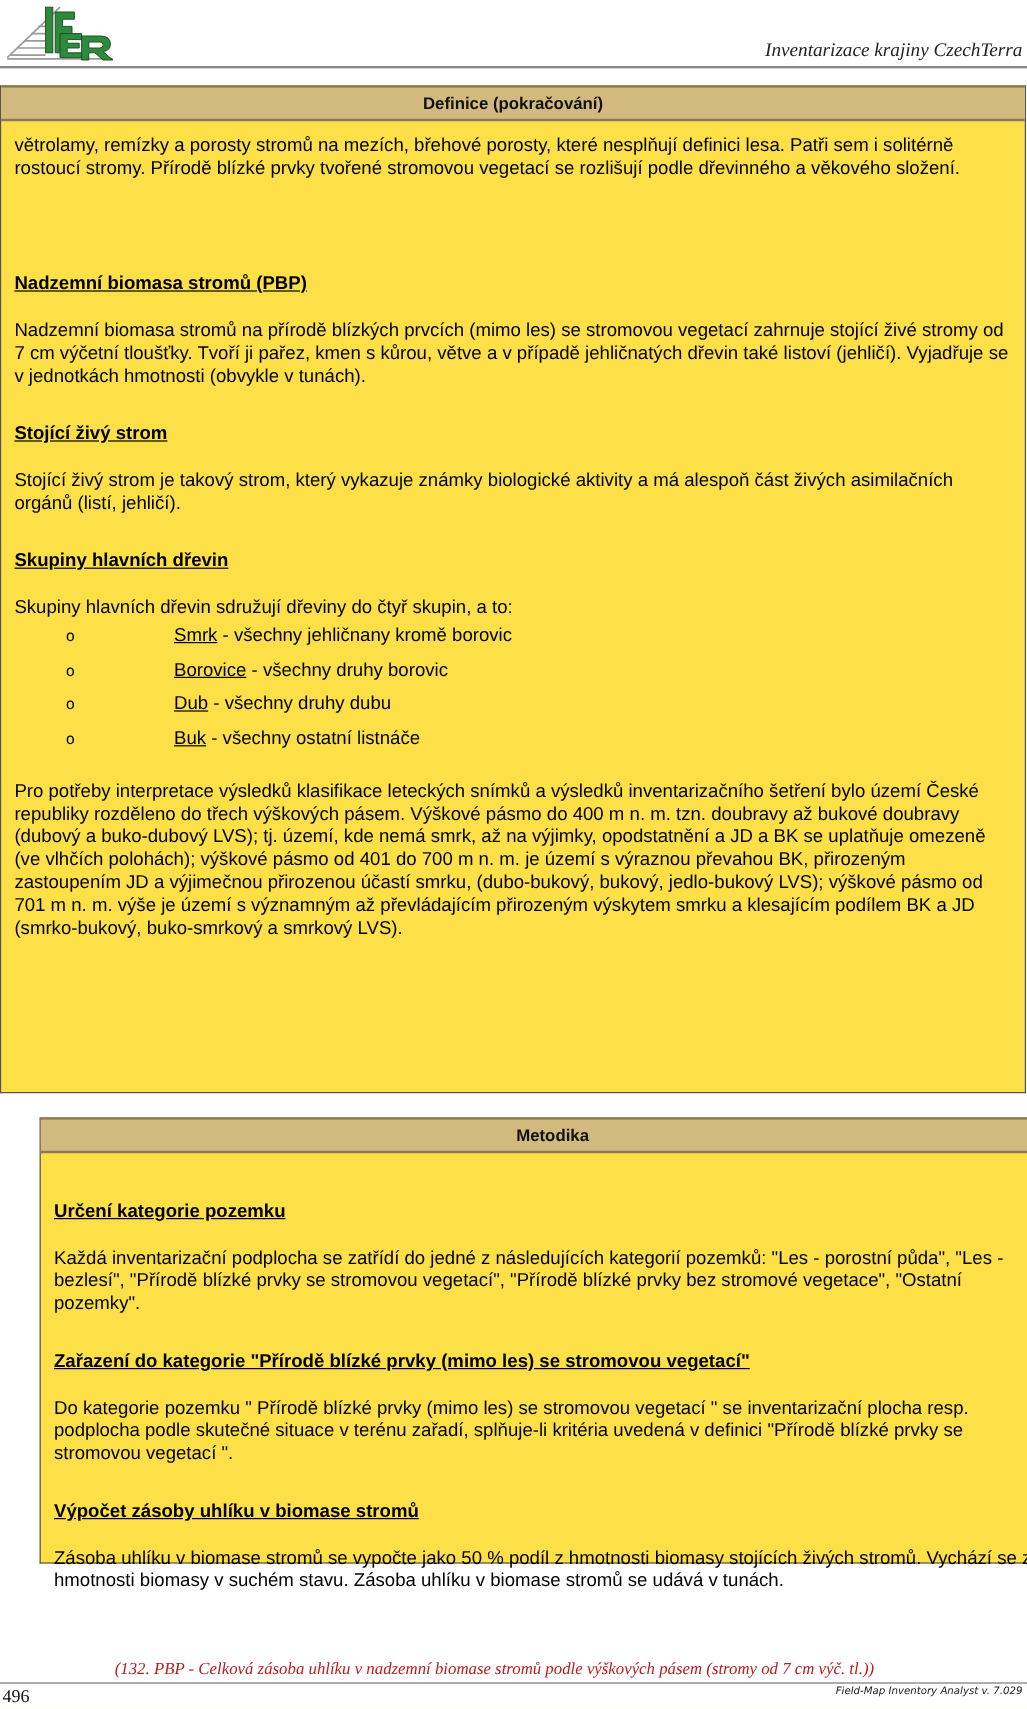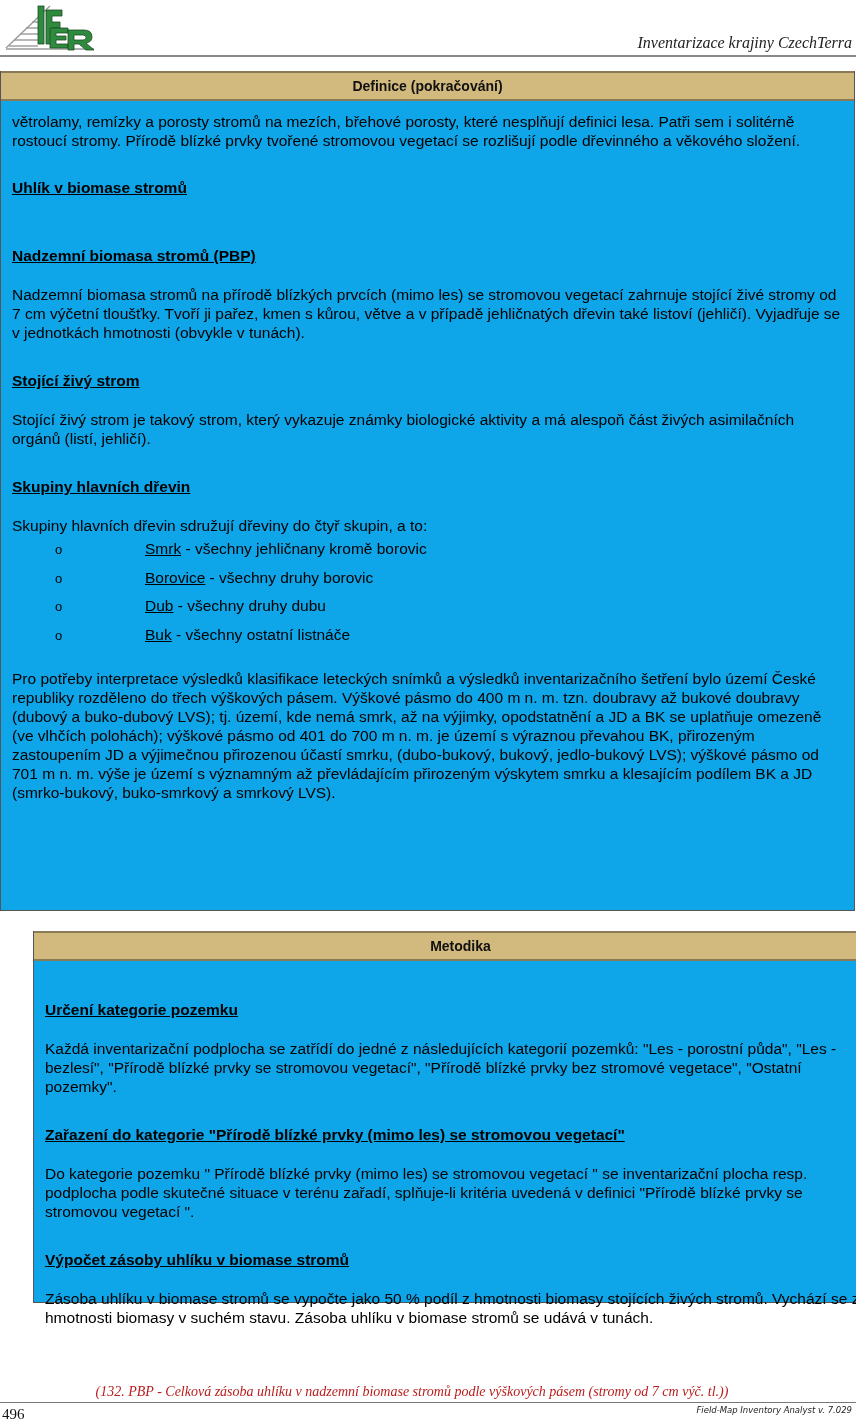--- a/index.html
+++ b/index.html
@@ -7,21 +7,21 @@
          font-family: "Liberation Sans", sans-serif; color: #000; }
 
   .page-header { position: absolute; left: 0; top: 0; width: 856px; height: 57px; }
   .logo { position: absolute; left: 4px; top: 2px; width: 92px; height: 50px; }
   .header-title { position: absolute; right: 4px; top: 34px; font-family: "Liberation Serif", serif;
                   font-style: italic; font-size: 16px; color: #222; }
   .header-rule { position: absolute; left: 0; top: 55px; width: 856px; height: 0;
                  border-top: 2px solid #8a8a8a; }
 
   .section { position: absolute; left: 0; width: 855px; border: 1px solid #555; border-top: none;
-             box-sizing: border-box; background: #0ea5e9; }
+             box-sizing: border-box; background: #fde047; }
   .section-bar { height: 30px; background: #d2b97d; border-top: 2px solid #8a7a55;
                  border-bottom: 2px solid #8a7a55; box-sizing: border-box;
                  display: flex; align-items: center; justify-content: center;
                  font-weight: bold; font-size: 14px; color: #111; }
   .section-body { padding: 0 12px 0 11px; font-size: 15.5px; line-height: 19px; }
 
   .p { margin: 0; }
   .h { margin: 0; font-weight: bold; text-decoration: underline; font-size: 15.5px; }
 
   .bullet-list { list-style: none; margin: 0; padding: 0; }
@@ -65,21 +65,20 @@
 </div>
 
 <div class="section" style="top:71px; height:840px;">
   <div class="section-bar">
     <span>Definice (pokračování)</span>
   </div>
   <div class="section-body" style="padding-top:11px;">
     <p class="p">větrolamy, remízky a porosty stromů na mezích, břehové porosty, které nesplňují definici lesa. Patři sem i solitérně rostoucí stromy. Přírodě blízké prvky tvořené stromovou vegetací se rozlišují podle dřevinného a věkového složení.</p>
     <div style="height:28px"></div>
 
-    <p class="h">Uhlík v biomase stromů</p>
     <div style="height:20px"></div>
     <div style="height:29px"></div>
 
     <p class="h">Nadzemní biomasa stromů (PBP)</p>
     <div style="height:20px"></div>
     <p class="p">Nadzemní biomasa stromů na přírodě blízkých prvcích (mimo les) se stromovou vegetací zahrnuje stojící živé stromy od 7 cm výčetní tloušťky. Tvoří ji pařez, kmen s kůrou, větve a v případě jehličnatých dřevin také listoví (jehličí). Vyjadřuje se v jednotkách hmotnosti (obvykle v tunách).</p>
     <div style="height:29px"></div>
 
     <p class="h">Stojící živý strom</p>
     <div style="height:20px"></div>

